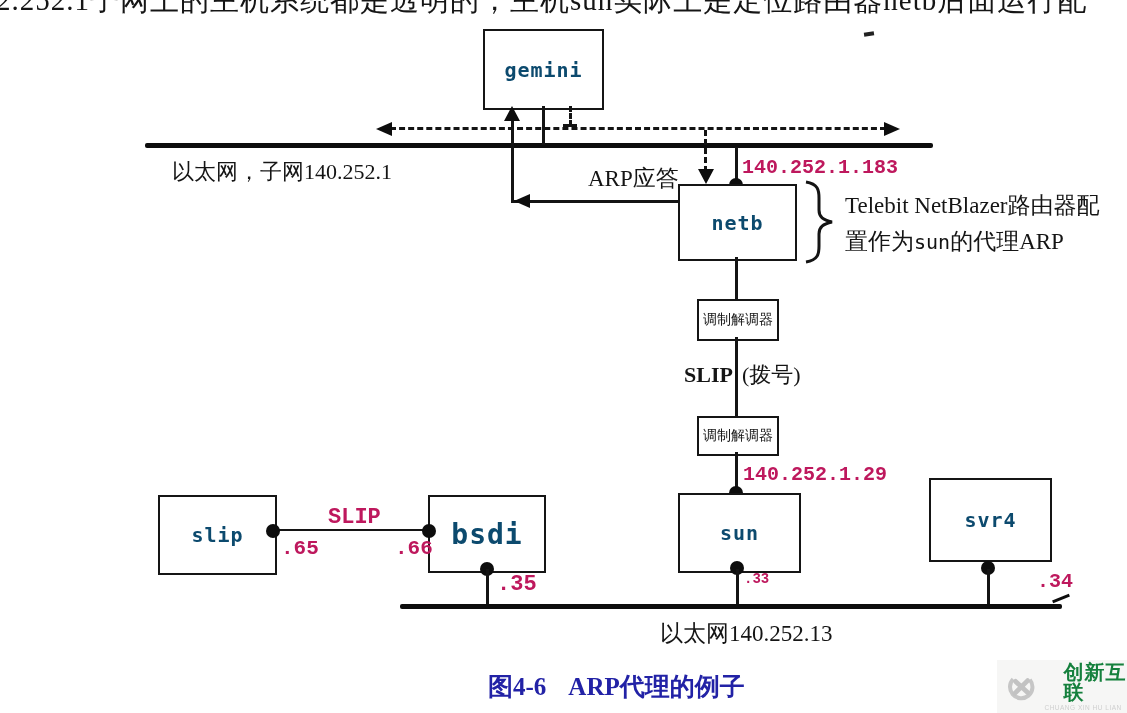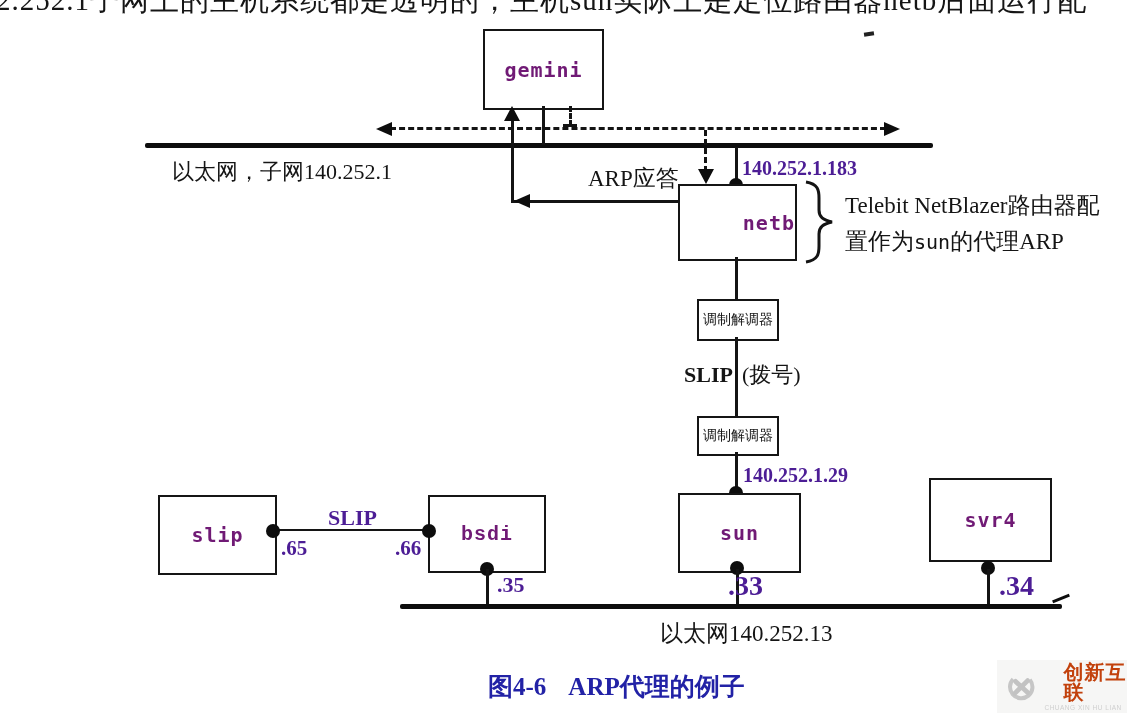--- a/index.html
+++ b/index.html
@@ -3,41 +3,41 @@
 <meta charset="utf-8">
 <style>
   html,body{margin:0;padding:0;background:#ffffff;}
   #stage{
     position:relative;width:1127px;height:713px;background:#ffffff;
     overflow:hidden;font-family:"Liberation Serif","DejaVu Serif",serif;color:#111;
   }
   .abs{position:absolute;}
   
   .cjk{font-family:"Liberation Serif","DejaVu Serif",serif;color:#151515;line-height:1;white-space:nowrap;}
-  .host{font-family:"DejaVu Sans Mono","Liberation Mono",monospace;font-weight:bold;color:#701a75;letter-spacing:1px;}
+  .host{font-family:"DejaVu Sans Mono","Liberation Mono",monospace;font-weight:bold;color:#0c4a6e;letter-spacing:1px;}
   .mono{font-family:"DejaVu Sans Mono","Liberation Mono",monospace;color:#131313;}
-  .ip{font-family:Liberation Serif, serif;font-weight:bold;color:#4c1d95;line-height:1;white-space:nowrap;}
+  .ip{font-family:Liberation Mono, monospace;font-weight:bold;color:#be185d;line-height:1;white-space:nowrap;}
   
   .box{position:absolute;border:2.5px solid #151515;background:#fff;display:flex;align-items:center;justify-content:center;}
   .hline{position:absolute;background:#141414;height:2.5px;}
   .vline{position:absolute;background:#141414;width:2.5px;}
   .thick{position:absolute;background:#0d0d0d;height:5px;border-radius:2px;}
   .dash-h{position:absolute;border-top:3px dashed #141414;height:0;}
   .dash-v{position:absolute;border-left:3px dashed #141414;width:0;}
   .dot{position:absolute;width:14px;height:14px;border-radius:50%;background:#0d0d0d;}
   .arr{position:absolute;width:0;height:0;}
   .arr-left{border-top:7px solid transparent;border-bottom:7px solid transparent;border-right:16px solid #0d0d0d;}
   .arr-right{border-top:7px solid transparent;border-bottom:7px solid transparent;border-left:16px solid #0d0d0d;}
   .arr-up{border-left:8px solid transparent;border-right:8px solid transparent;border-bottom:15px solid #0d0d0d;}
   .arr-down{border-left:8px solid transparent;border-right:8px solid transparent;border-top:15px solid #0d0d0d;}
   .caption{color:#2222a6;font-size:25px;line-height:1;white-space:nowrap;}
   
   .wm{position:absolute;left:997px;top:660px;width:130px;height:53px;background:#f6f6f5;
       display:flex;align-items:center;}
-  .wm-name{color:#c2410c;font-weight:bold;font-size:20px;line-height:1;
+  .wm-name{color:#15803d;font-weight:bold;font-size:20px;line-height:1;
       font-family:"Liberation Sans","DejaVu Sans",sans-serif;letter-spacing:1px;margin-left:19px;}
   .wm-sub{color:#cfcfcf;font-size:6.5px;line-height:1;letter-spacing:.5px;
       font-family:"Liberation Sans","DejaVu Sans",sans-serif;margin-top:3px;}
 </style>
 </head>
 <body>
 
 <div id="stage">
 
   <div class="abs cjk" style="left:-4px;top:-14px;font-size:29px;letter-spacing:1px;">2.252.1子网上的主机系统都是透明的，主机sun实际上是定位路由器netb后面运行配</div>
@@ -66,21 +66,21 @@
   <div class="arr arr-left" style="left:514px;top:194px;"></div>
   <div class="abs cjk" style="left:548px;top:167px;font-size:23px;margin-left:40px;">ARP应答</div>
 
   <div class="dash-v" style="left:704px;top:130px;height:42px;"></div>
   <div class="arr arr-down" style="left:698px;top:169px;"></div>
 
   <div class="vline" style="left:735px;top:147px;height:38px;"></div>
   <div class="dot" style="left:729px;top:178px;"></div>
   <div class="abs ip" style="left:742px;top:158px;font-size:20px;">140.252.1.183</div>
 
-  <div class="box" style="left:678px;top:184px;width:115px;height:73px;justify-content:flex-end;">
+  <div class="box" style="left:678px;top:184px;width:115px;height:73px;">
     <span class="host" style="font-size:20px;">netb</span>
   </div>
 
   <svg class="abs" style="left:803px;top:180px;" width="36" height="84" viewBox="0 0 36 84">
     <path d="M3,2 C15,4 16,10 16,18 L16,30 C16,37 20,40 29,42 C20,44 16,47 16,54 L16,66 C16,74 15,80 3,82" fill="none" stroke="#141414" stroke-width="3"></path>
   </svg>
   <div class="abs cjk" style="left:845px;top:194px;font-size:23px;">Telebit NetBlazer路由器配</div>
   <div class="abs cjk" style="left:845px;top:230px;font-size:23px;">
     <span>置作为</span><span class="mono" style="font-size:20px;">sun</span><span>的代理ARP</span>
   </div>
@@ -96,21 +96,21 @@
     <span class="cjk" style="font-size:14px;">调制解调器</span>
   </div>
   <div class="vline" style="left:735px;top:452px;height:41px;"></div>
   <div class="abs ip" style="left:743px;top:465px;font-size:20px;">140.252.1.29</div>
   <div class="dot" style="left:729px;top:486px;"></div>
 
   <div class="box" style="left:158px;top:495px;width:115px;height:76px;">
     <span class="host" style="font-size:20px;">slip</span>
   </div>
   <div class="box" style="left:428px;top:495px;width:114px;height:74px;">
-    <span class="host" style="font-size:20px;font-family:Liberation Mono, monospace;">bsdi</span>
+    <span class="host" style="font-size:28px;">bsdi</span>
   </div>
   <div class="box" style="left:678px;top:493px;width:119px;height:76px;">
     <span class="host" style="font-size:20px;">sun</span>
   </div>
   <div class="box" style="left:929px;top:478px;width:119px;height:80px;">
     <span class="host" style="font-size:20px;">svr4</span>
   </div>
 
   <div class="hline" style="left:273px;top:529px;width:156px;height:2px;"></div>
   <div class="dot" style="left:266px;top:524px;"></div>
@@ -118,25 +118,25 @@
   <div class="abs ip" style="left:328px;top:507px;font-size:22px;">SLIP</div>
   <div class="abs ip" style="left:281px;top:538px;font-size:21px;">.65</div>
   <div class="abs ip" style="left:395px;top:538px;font-size:21px;">.66</div>
 
   <div class="dot" style="left:480px;top:562px;"></div>
   <div class="vline" style="left:486px;top:569px;height:37px;"></div>
   <div class="abs ip" style="left:497px;top:574px;font-size:22px;">.35</div>
 
   <div class="dot" style="left:730px;top:561px;"></div>
   <div class="vline" style="left:736px;top:569px;height:37px;"></div>
-  <div class="abs ip" style="left:728px;top:572px;font-size:28px;">.33</div>
+  <div class="abs ip" style="left:744px;top:572px;font-size:14px;">.33</div>
 
   <div class="dot" style="left:981px;top:561px;"></div>
   <div class="vline" style="left:987px;top:569px;height:37px;"></div>
-  <div class="abs ip" style="left:999px;top:572px;font-size:28px;">.34</div>
+  <div class="abs ip" style="left:1037px;top:572px;font-size:20px;">.34</div>
 
   <div class="thick" style="left:400px;top:604px;width:662px;"></div>
   <div class="abs" style="left:1052px;top:597px;width:18px;height:3px;background:#0d0d0d;transform:rotate(-22deg);"></div>
   <div class="abs cjk" style="left:660px;top:622px;font-size:23px;">以太网140.252.13</div>
 
   <div class="abs caption" style="left:488px;top:674px;font-weight:bold;">
     <span>图4-6</span><span style="display:inline-block;width:22px;"></span><span>ARP代理的例子</span>
   </div>
 
   <div class="wm">

